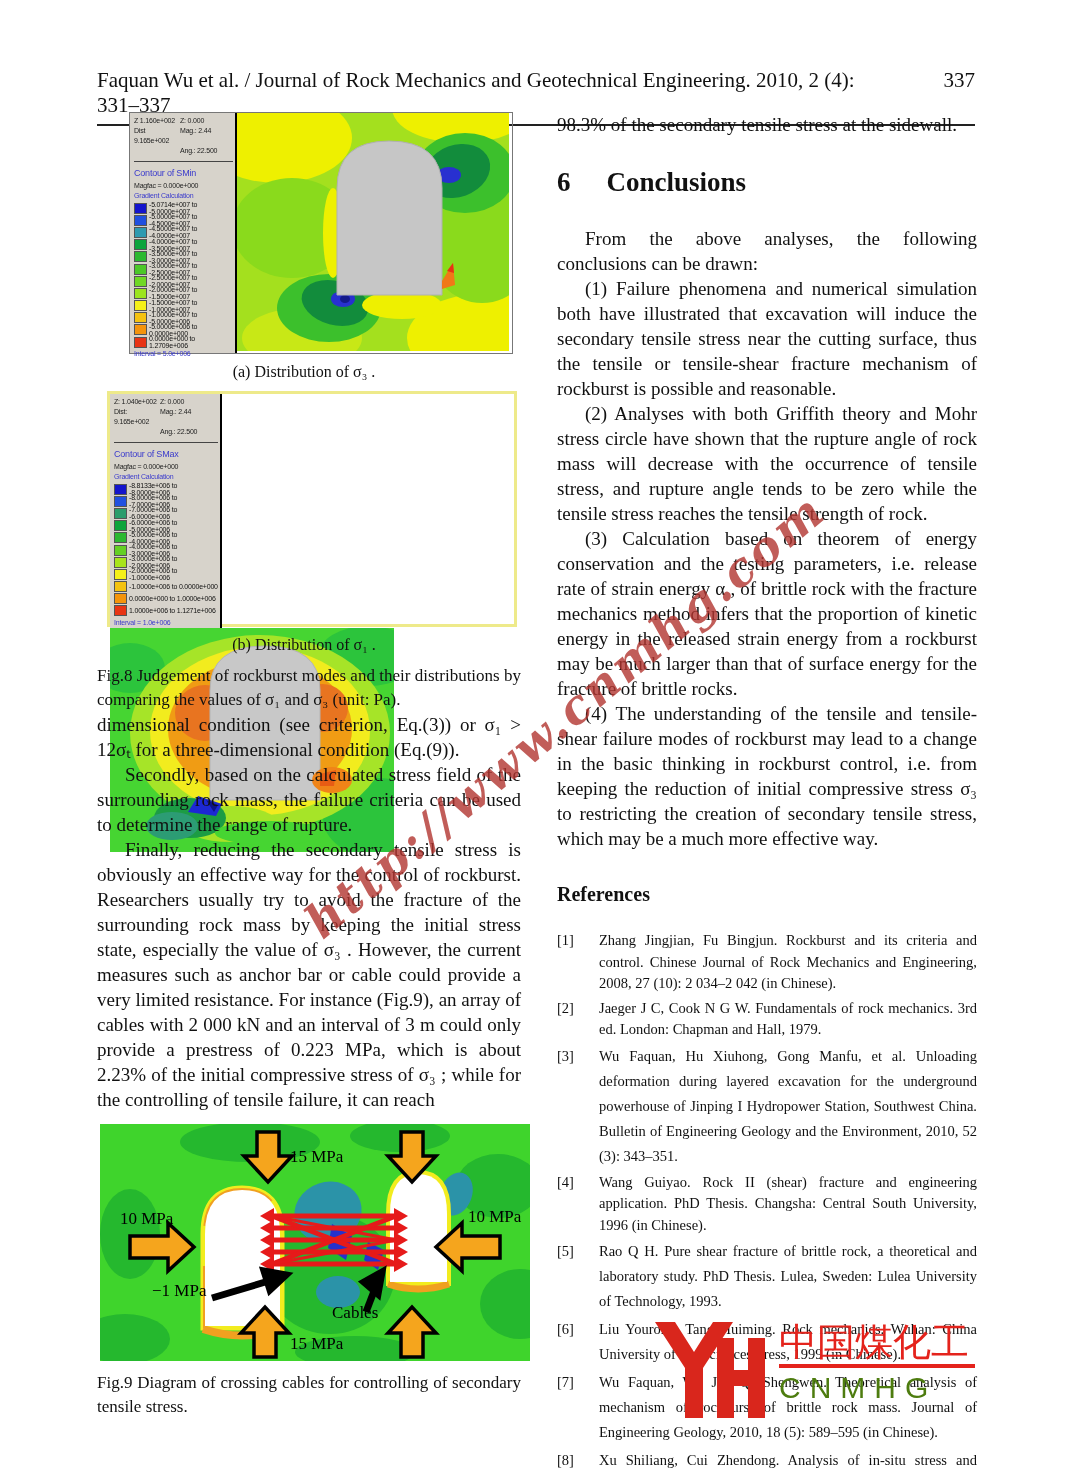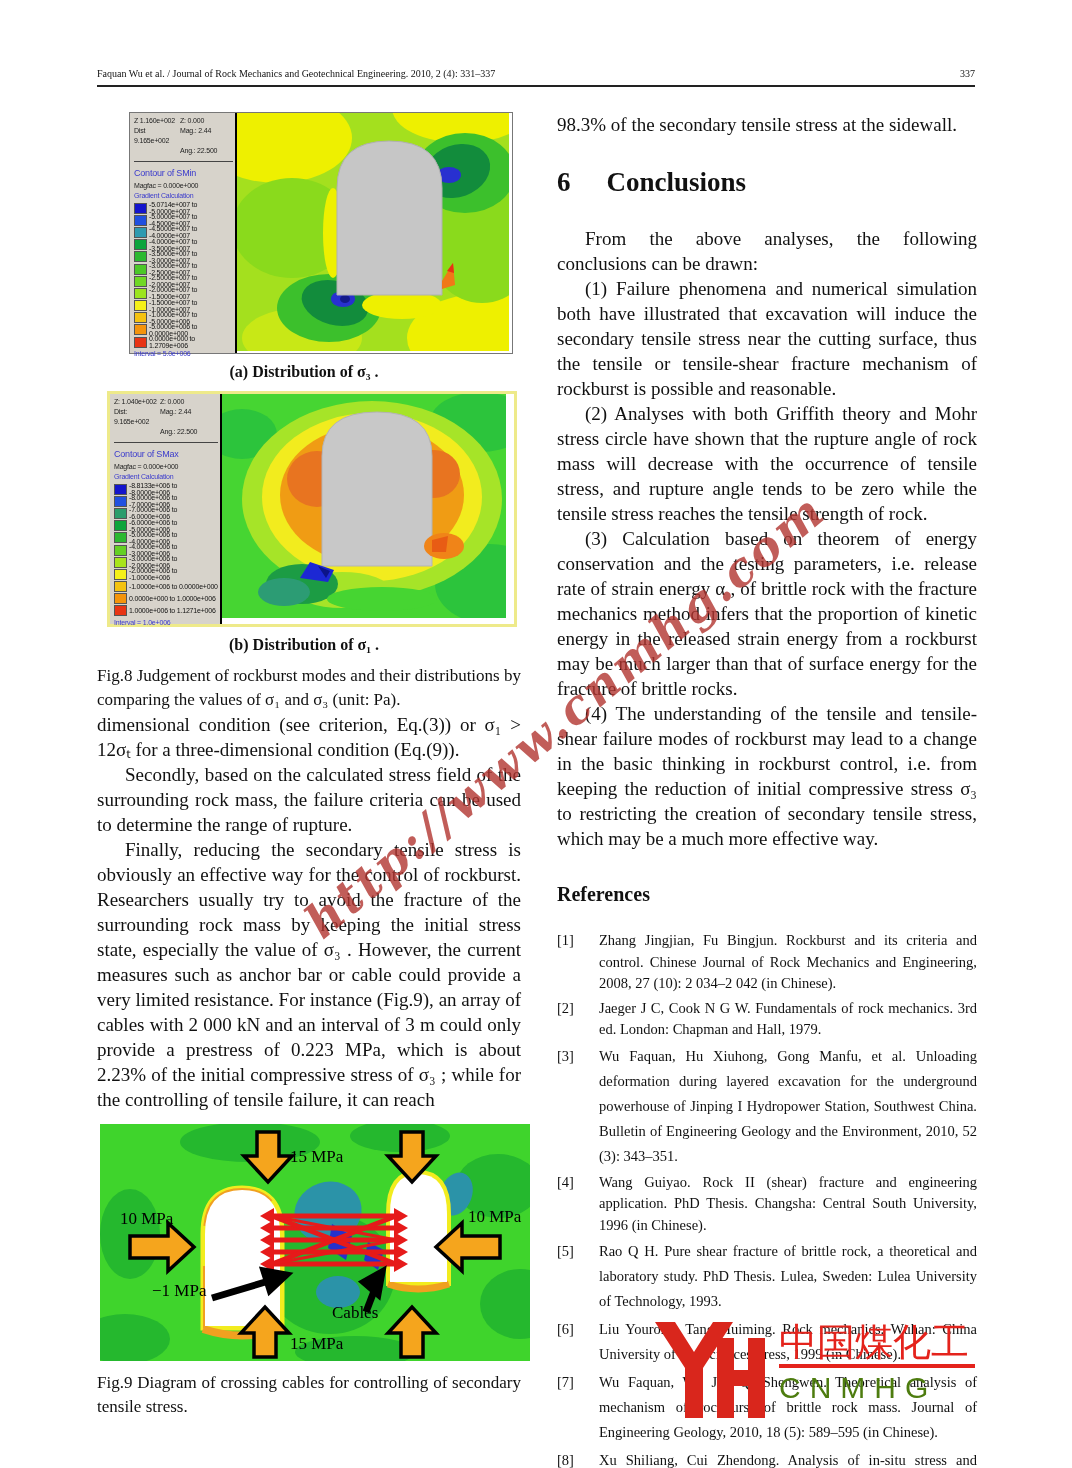--- a/index.html
+++ b/index.html
@@ -2,53 +2,53 @@
 <html><head>
 <meta charset="utf-8">
 <style>
   html,body{margin:0;padding:0;background:#e8e8e8;}
   .page{position:relative;width:1072px;height:1468px;background:#ffffff;
         font-family:"Liberation Serif",serif;color:#111;overflow:hidden;margin:0 auto;}
   .abs{position:absolute;}
 
   
   .runhead{left:97px;top:68px;width:878px;display:flex;justify-content:space-between;
-           font-size:10px;border-bottom:2px solid #222;padding-bottom:6px;gap:48px;}
+           font-size:21px;border-bottom:2px solid #222;padding-bottom:6px;gap:48px;}
 
   
   .colL{left:97px;top:112px;width:424px;}
   .colR{left:557px;top:112px;width:420px;}
 
   
   .para{font-size:19px;line-height:25px;text-align:justify;margin:0;}
   .ind{text-indent:28px;}
   .sec-head{display:flex;gap:36px;font-size:27px;font-weight:bold;margin:30px 0 28px 0;}
   .refs-head{font-size:20px;font-weight:bold;margin:32px 0 24px 0;}
 
   
-  .figcapsub{font-size:16px;text-align:center;margin:9px 0 10px 0;font-weight:bold;}
+  .figcapsub{font-size:16px;text-align:center;margin:9px 0 10px 0;}
   .figcap{font-size:17px;line-height:24px;text-align:justify;margin-top:10px;}
   .figcap b{font-weight:normal;}
 
   .contfig{display:flex;border:1px solid #777;}
   .legend{width:107px;background:#d7d3cb;font-family:"Liberation Sans",sans-serif;
           font-size:7px;letter-spacing:-0.2px;padding:3px 2px 2px 4px;box-sizing:border-box;
           border-right:2px solid #000;}
   .leg-info{display:grid;grid-template-columns:46px auto;line-height:10px;color:#222;}
   .leg-sep{border-top:1px solid #444;margin:5px 0 6px 0;}
   .leg-title{color:#3a3acc;font-size:9px;font-weight:normal;margin-bottom:3px;}
   .leg-sub{color:#222;line-height:10px;}
   .leg-grad{color:#3a3acc;line-height:10px;margin-bottom:1px;}
   .lrow{display:flex;align-items:center;height:12.2px;}
   .sw{width:11px;height:9px;display:inline-block;margin-right:2px;border:0.5px solid #555;flex:none;}
   .leg-int{color:#3a3acc;margin-top:2px;}
   .cfield{flex:1;}
   .cfield svg{display:block;}
 
-  .fig8b-frame{border:3px solid #eeea8a;}
+  .fig8b-frame{border:3px solid #eeea8a;flex-direction:column;}
 
   
   .refitem{display:grid;grid-template-columns:42px auto;font-size:14.5px;
            line-height:21.5px;text-align:justify;margin-bottom:3px;}
   .refnum{text-align:left;}
 
   
   .wm{left:150px;top:688px;width:830px;text-align:center;transform:rotate(-40deg);
       font-family:"DejaVu Serif",serif;font-style:italic;font-weight:bold;
       font-size:47px;letter-spacing:3px;color:rgba(178,52,48,0.8);z-index:6;pointer-events:none;}

